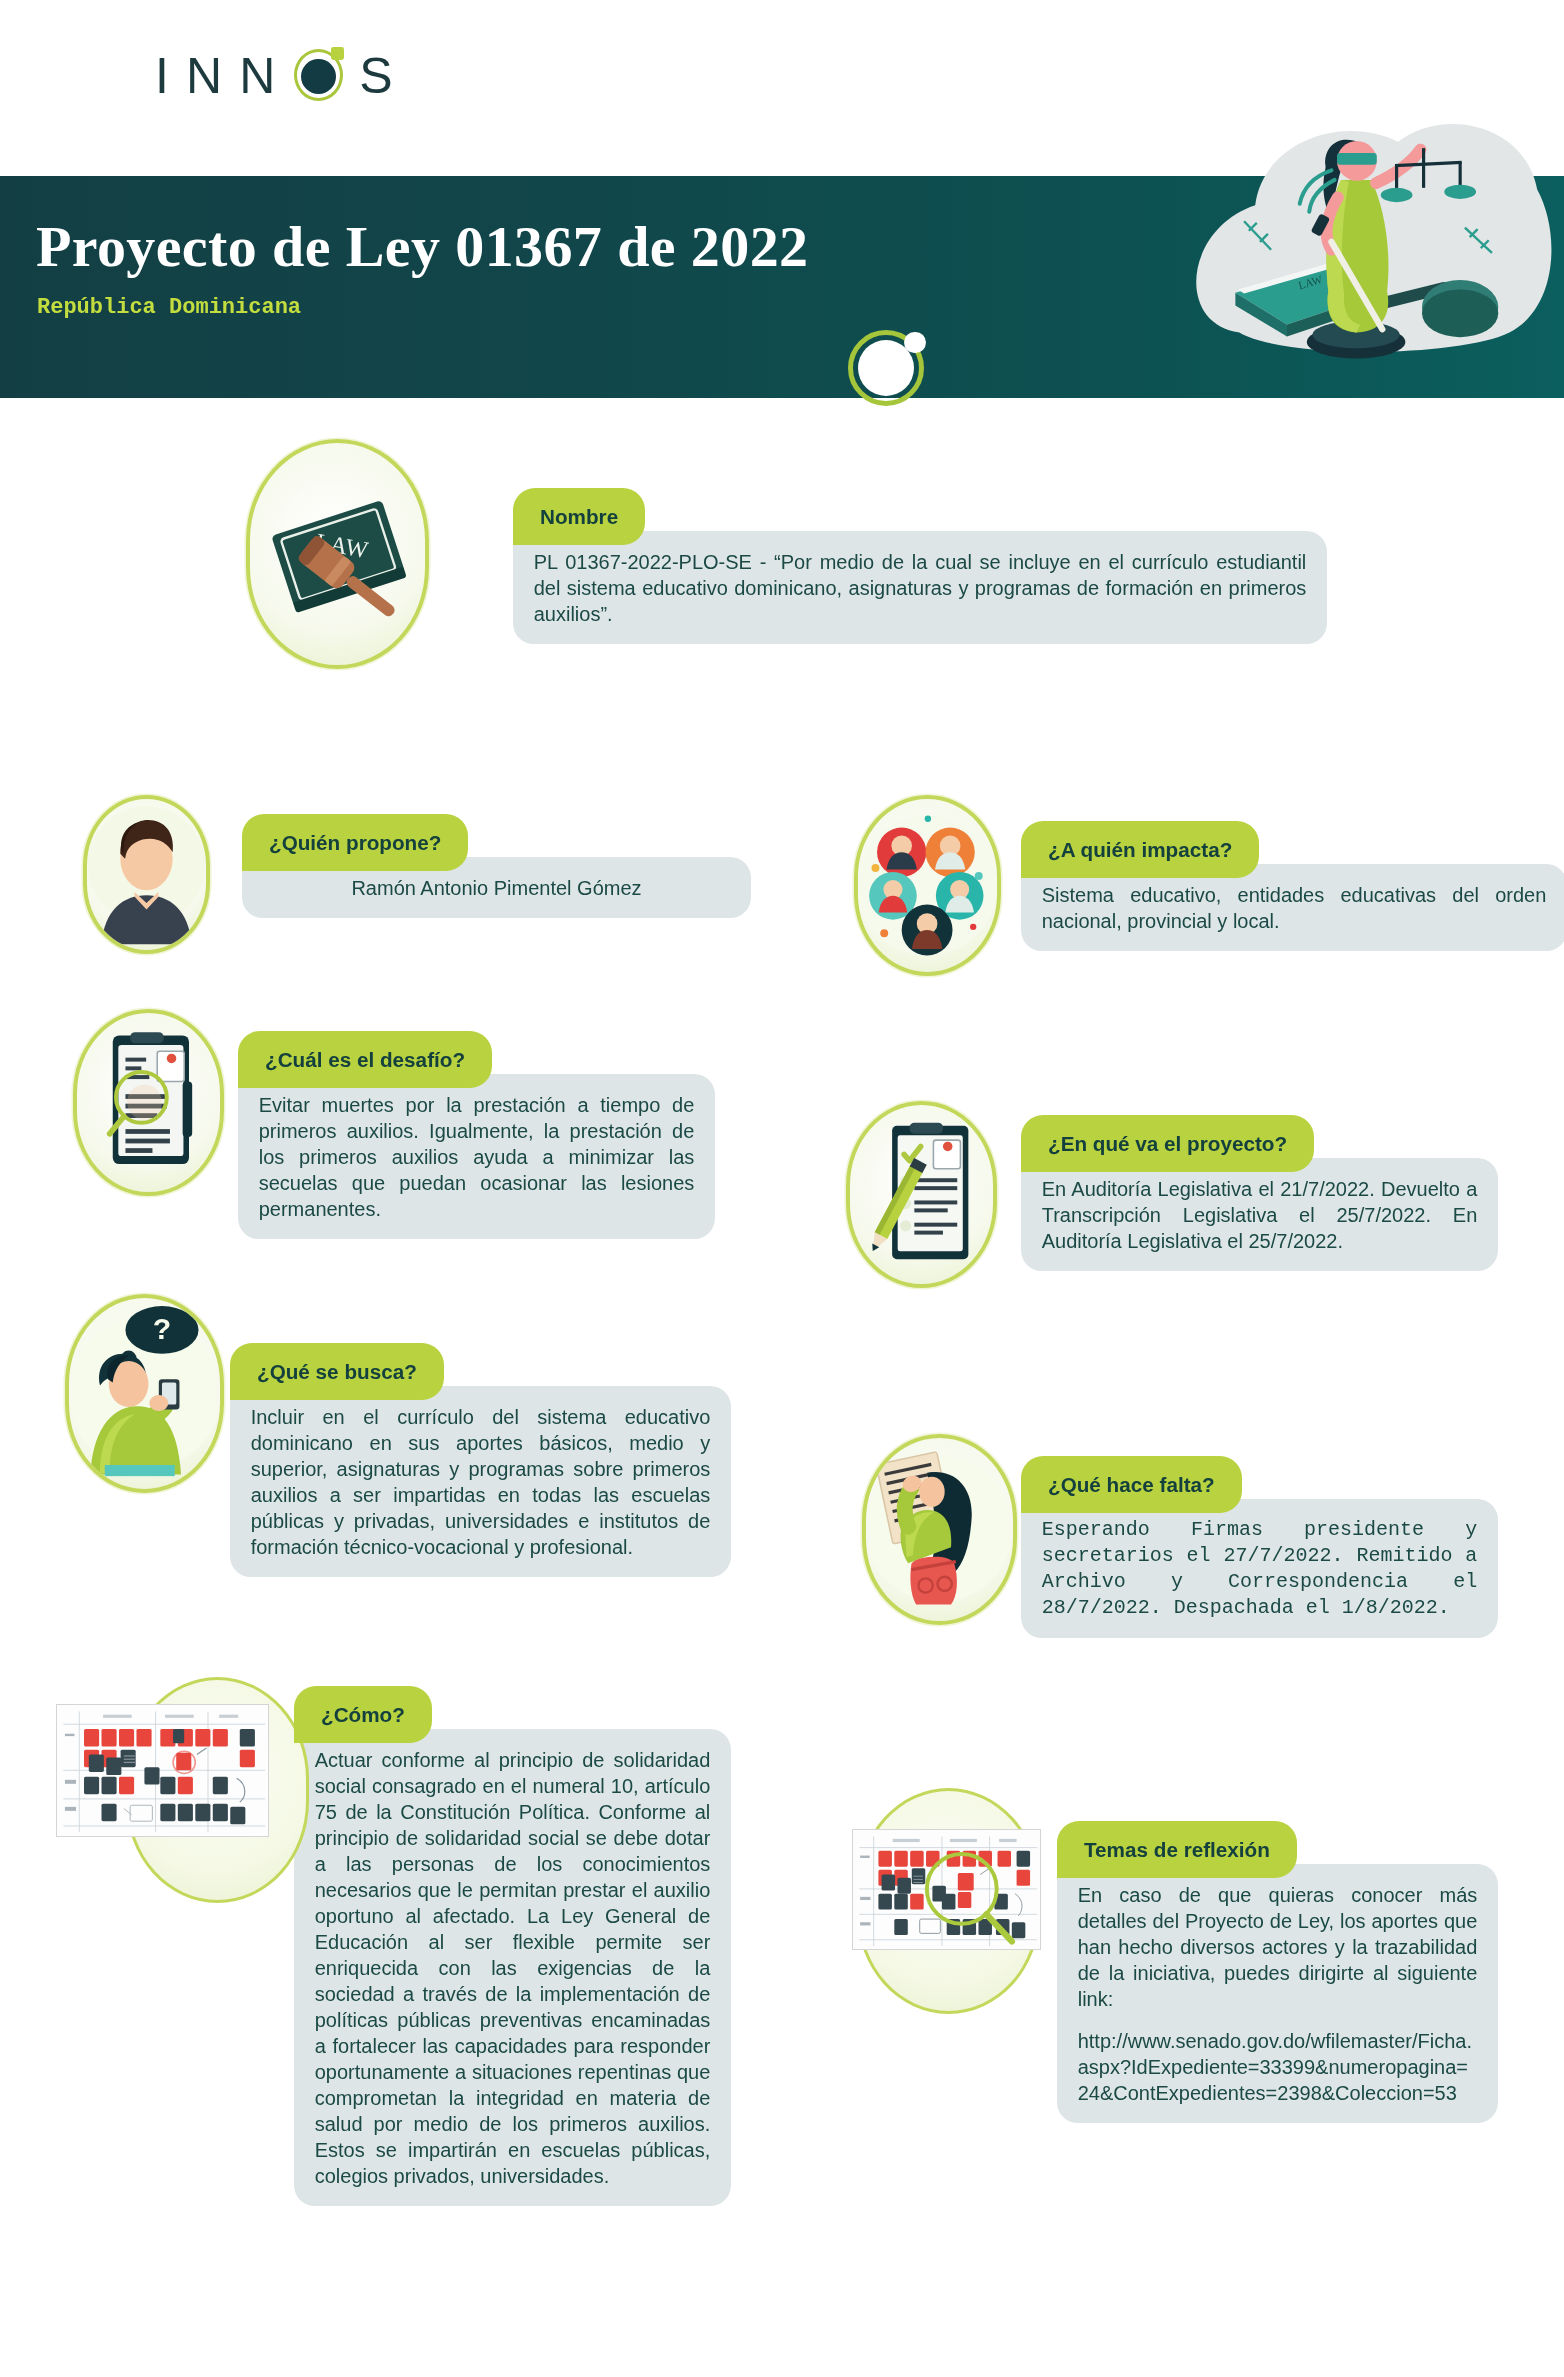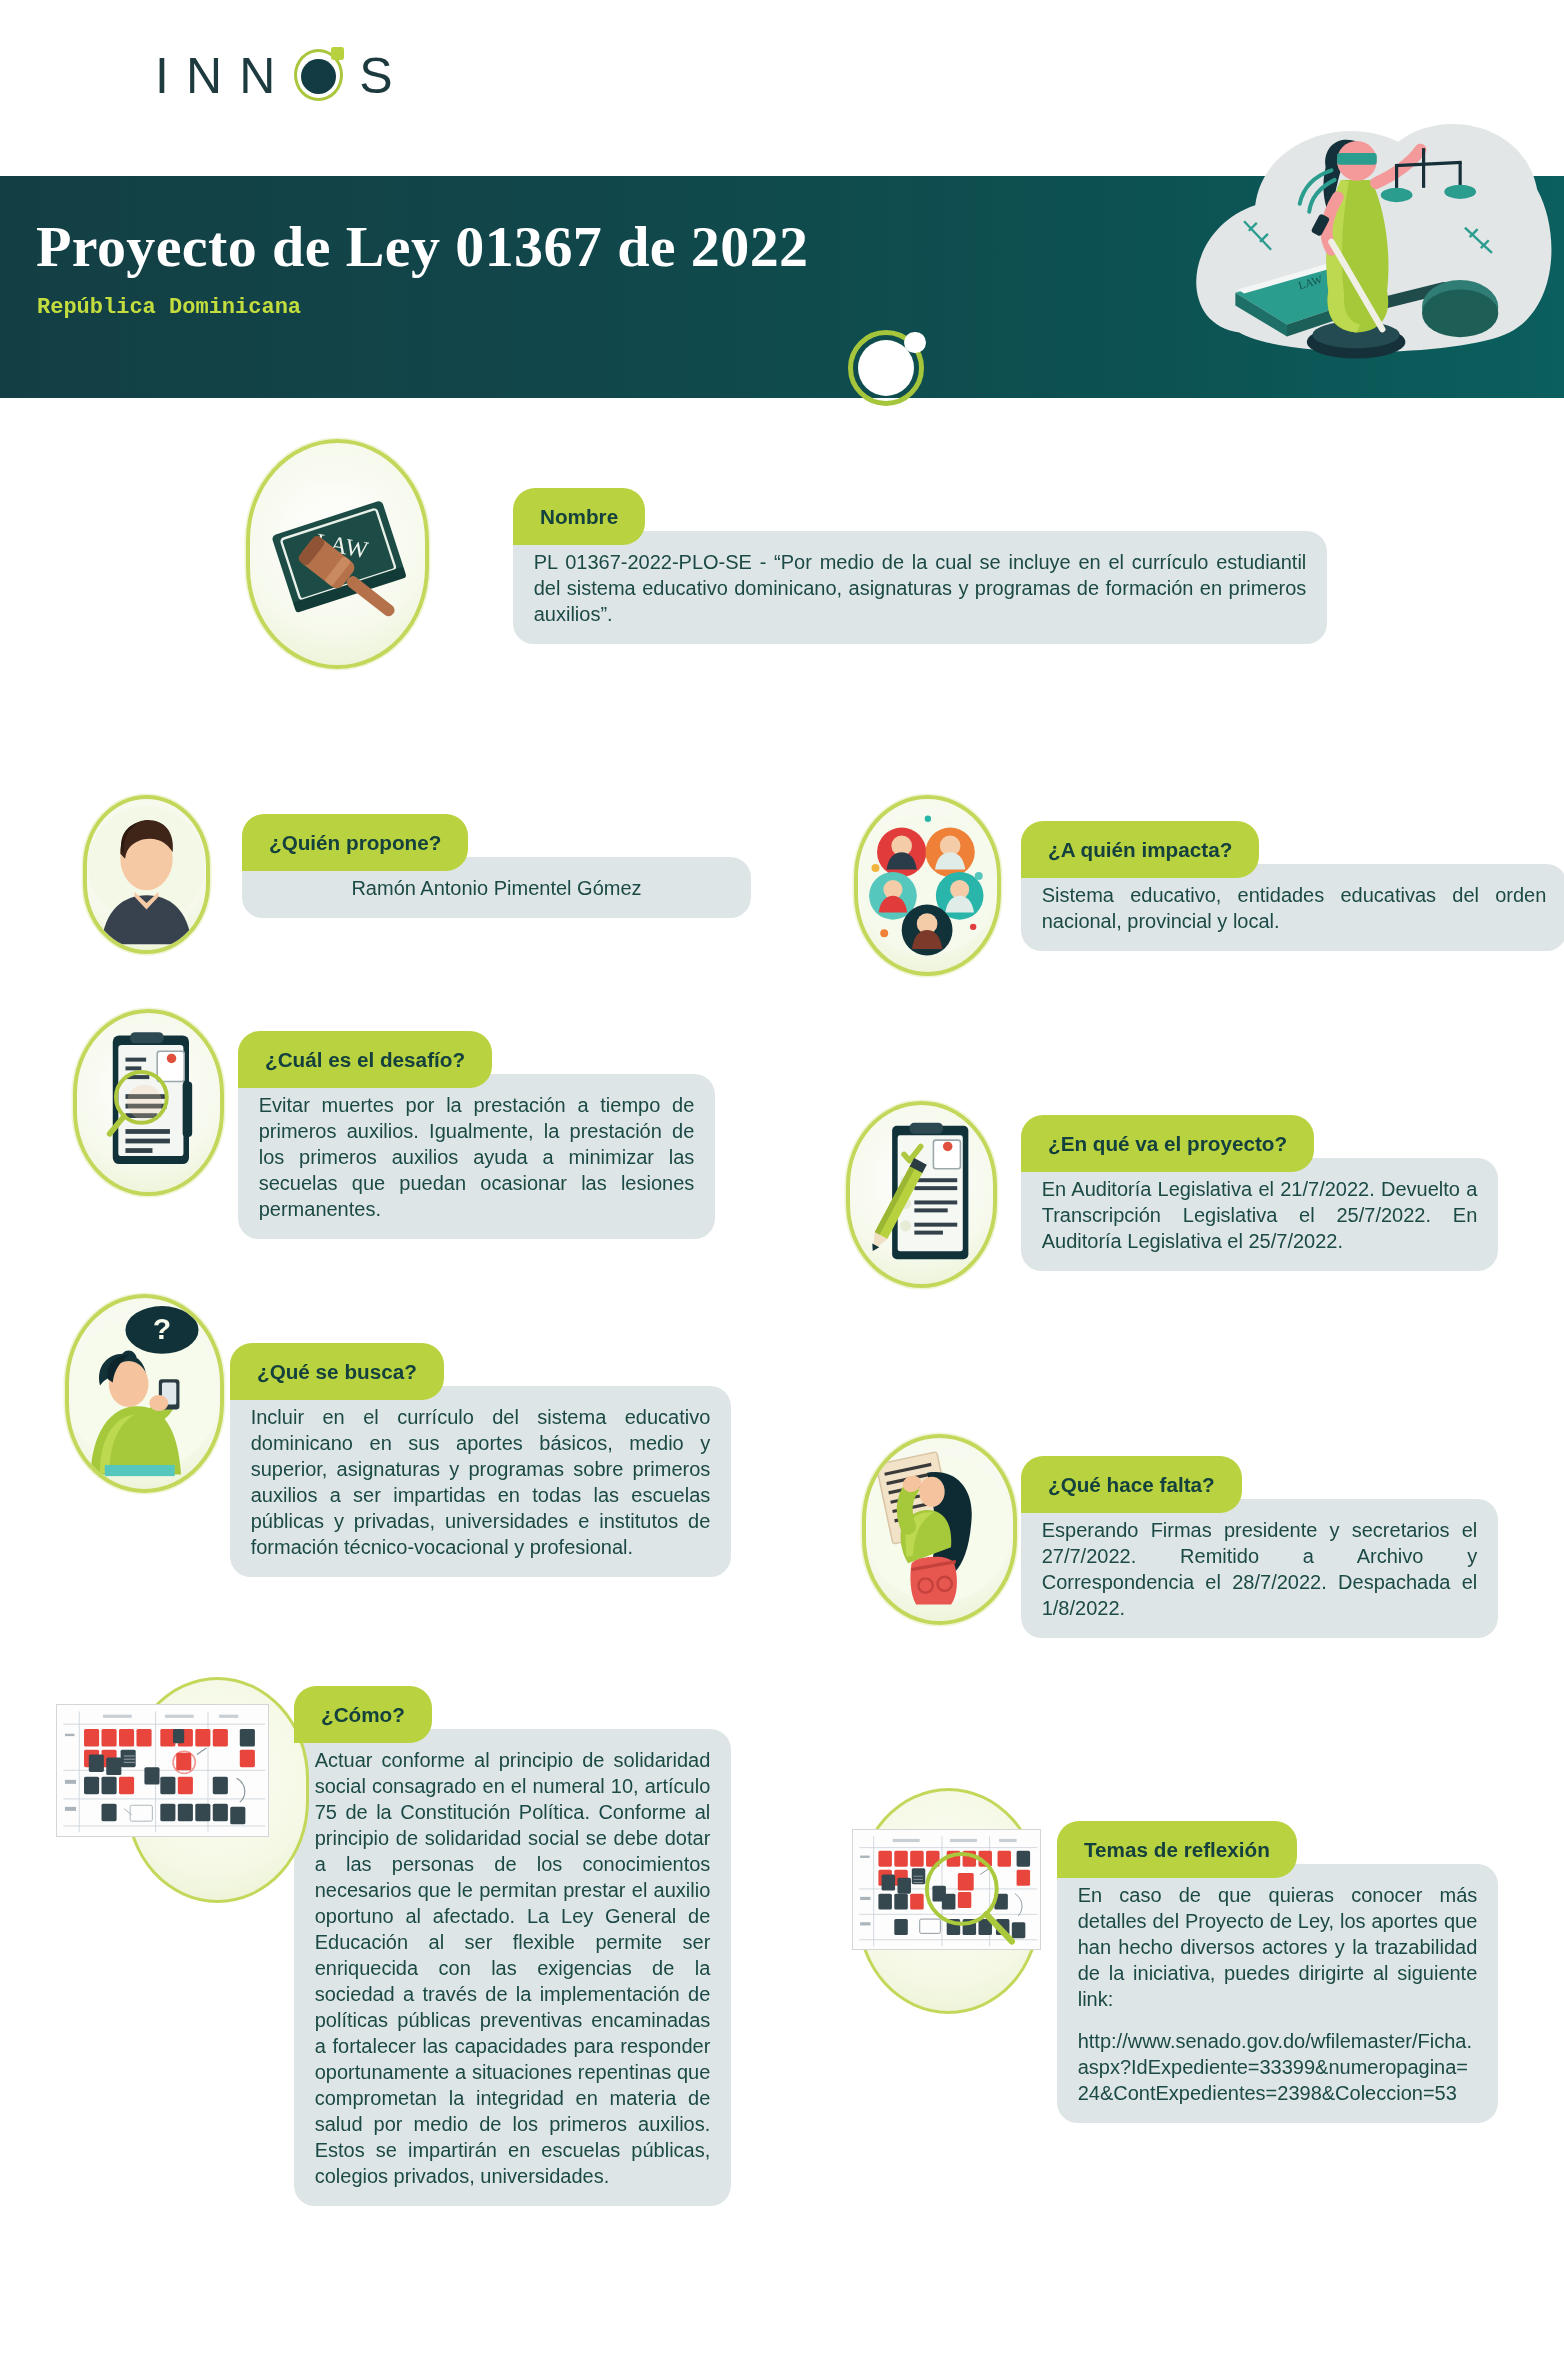--- a/index.html
+++ b/index.html
@@ -478,21 +478,21 @@
 
       <path d="M52,152 C52,142 98,136 106,150 C112,170 110,192 102,202 L58,202 C50,188 50,166 52,152 Z" fill="#e8574f"></path>
       <path d="M52,158 L108,148" stroke="#c4413c" stroke-width="4"></path>
       <circle cx="70" cy="178" r="9" fill="none" stroke="#c4413c" stroke-width="3"></circle>
       <circle cx="94" cy="176" r="9" fill="none" stroke="#c4413c" stroke-width="3"></circle>
     </svg>
   </div>
   <div class="pill" style="left:1021px; top:1456px; border-radius:22px 22px 22px 0;">
     <span>¿Qué hace falta?</span>
   </div>
-  <div class="body" style="left:1021px; top:1499px; width:477px; border-top-left-radius:0;">
+  <div class="body" style="left:1021px; top:1499px; width:477px; border-top-left-radius:0;font-family:Liberation Mono, monospace;">
     <span>Esperando Firmas presidente y secretarios el 27/7/2022. Remitido a Archivo y Correspondencia el 28/7/2022. Despachada el 1/8/2022.</span>
   </div>
 
   <div class="thumb-halo" style="left:126px; top:1677px; width:183px; height:226px; border-radius:50%/45%;"></div>
   <div class="thumb" style="left:56px; top:1704px; width:213px; height:133px;">
     <svg width="213" height="133" viewBox="0 0 268 167">
       <rect x="0" y="0" width="268" height="167" fill="#fdfdfd"></rect>
       <g stroke="#c8d0d6" stroke-width="1">
         <line x1="28" y1="8" x2="28" y2="160"></line>
         <line x1="124" y1="8" x2="124" y2="160"></line>

